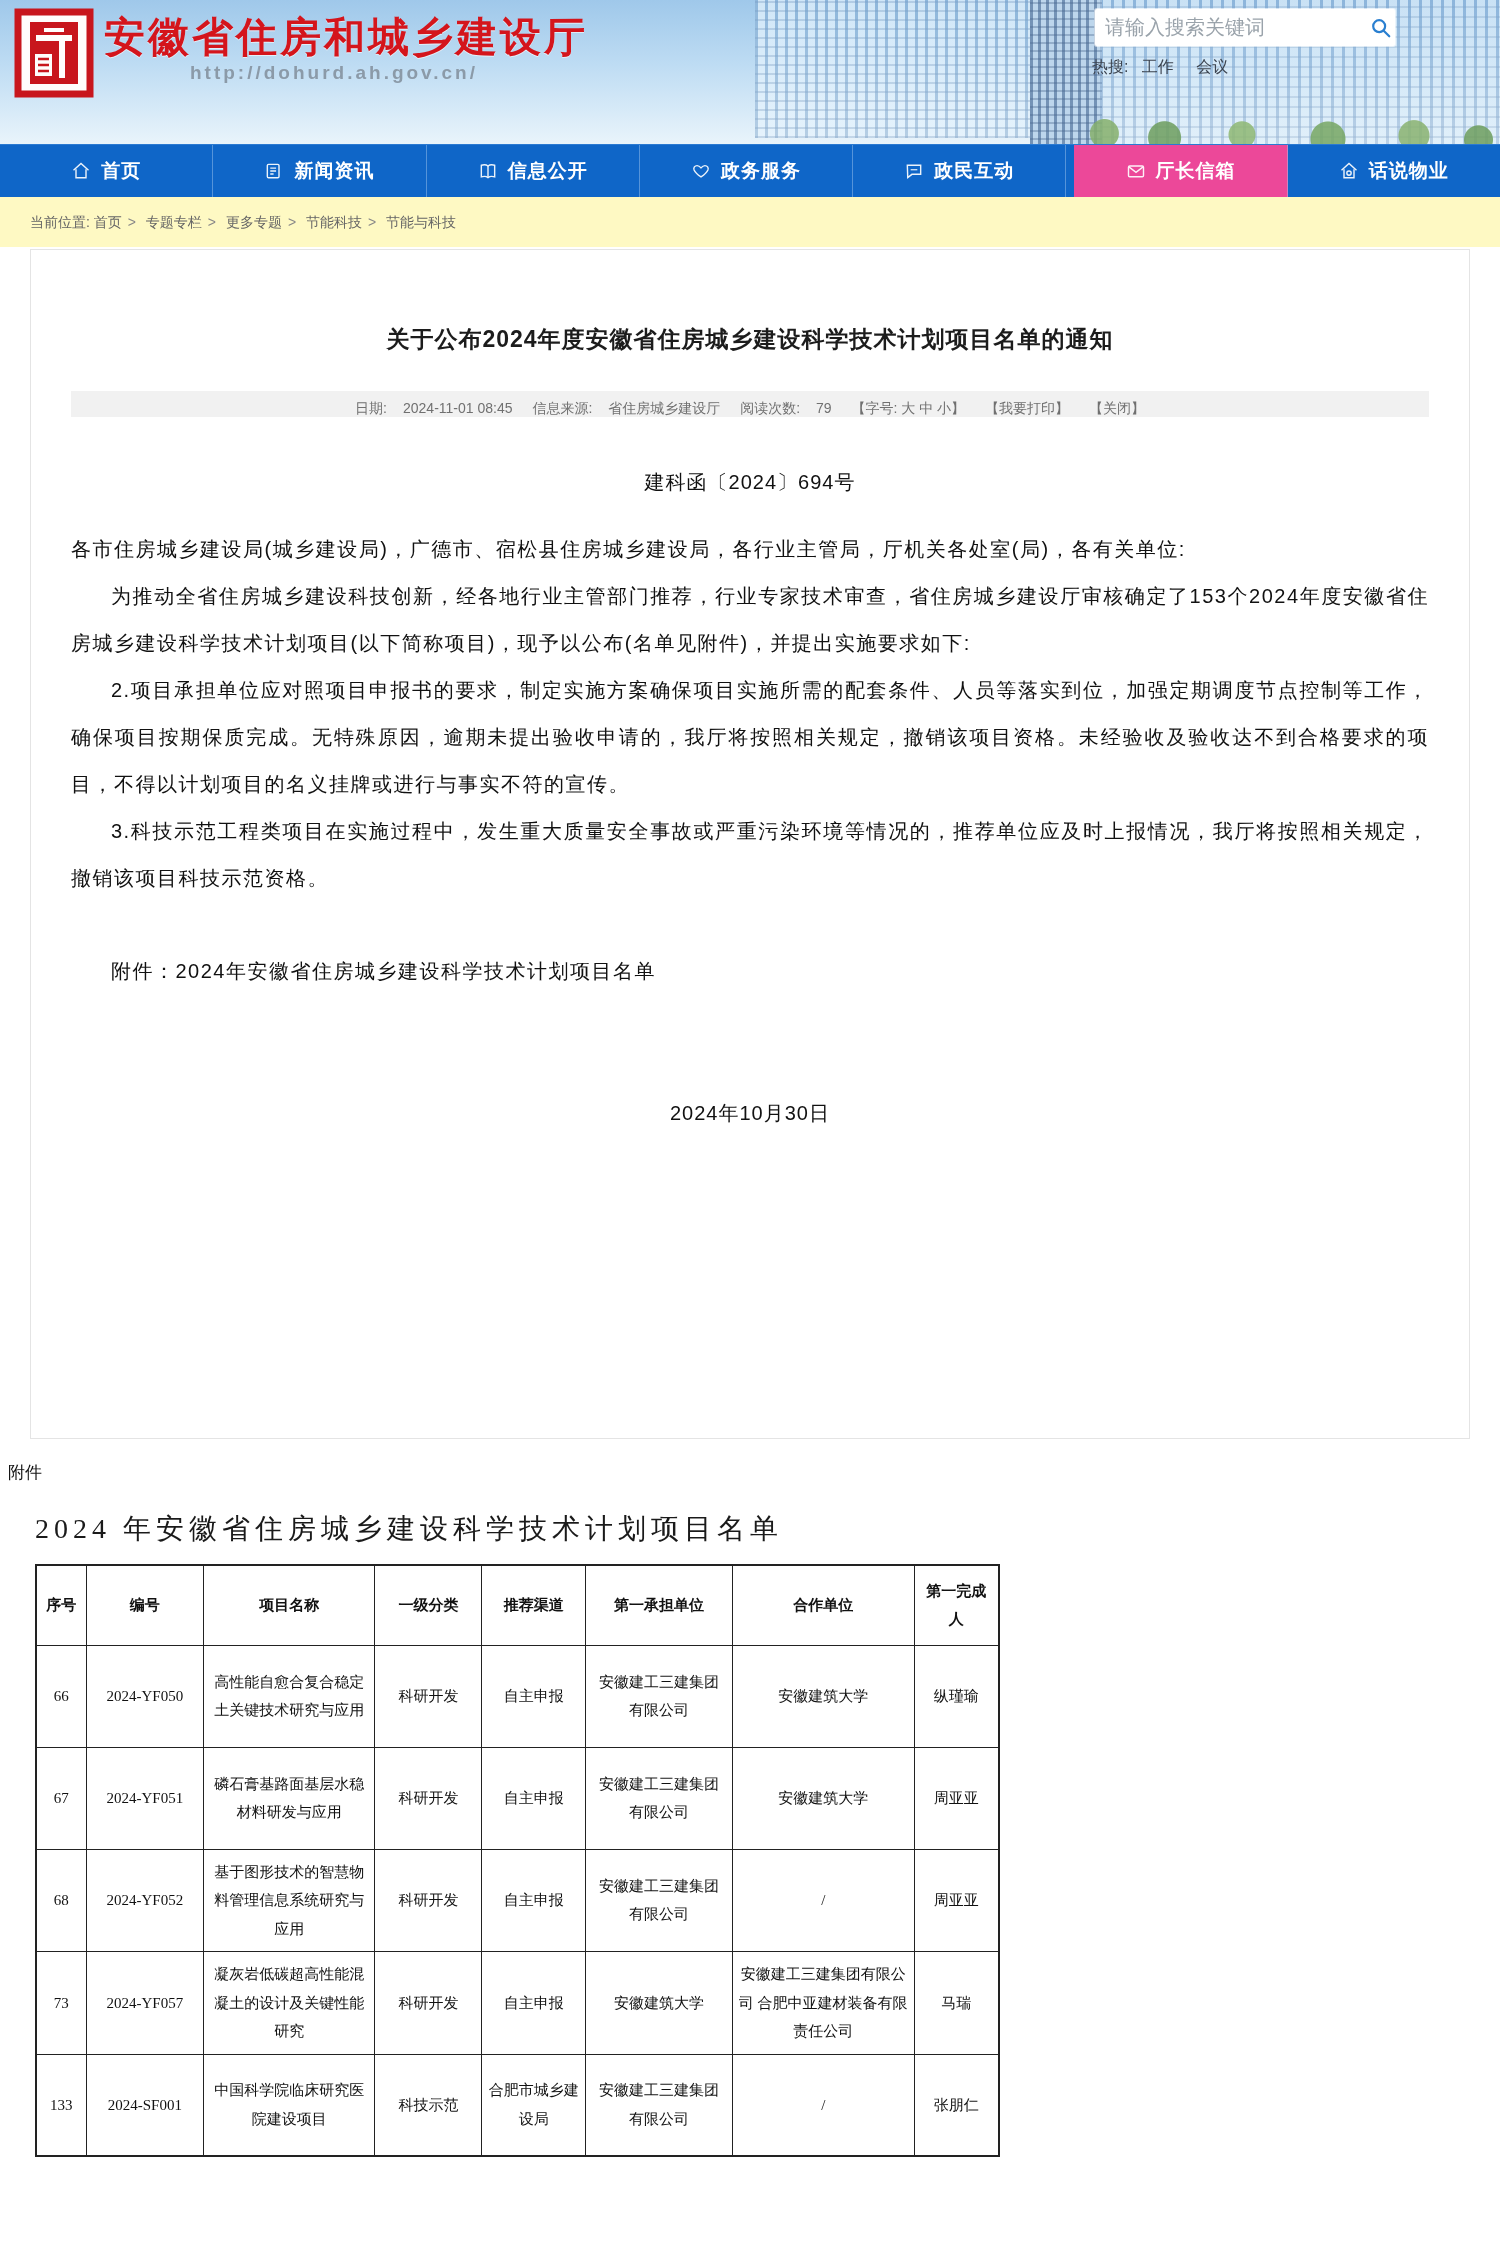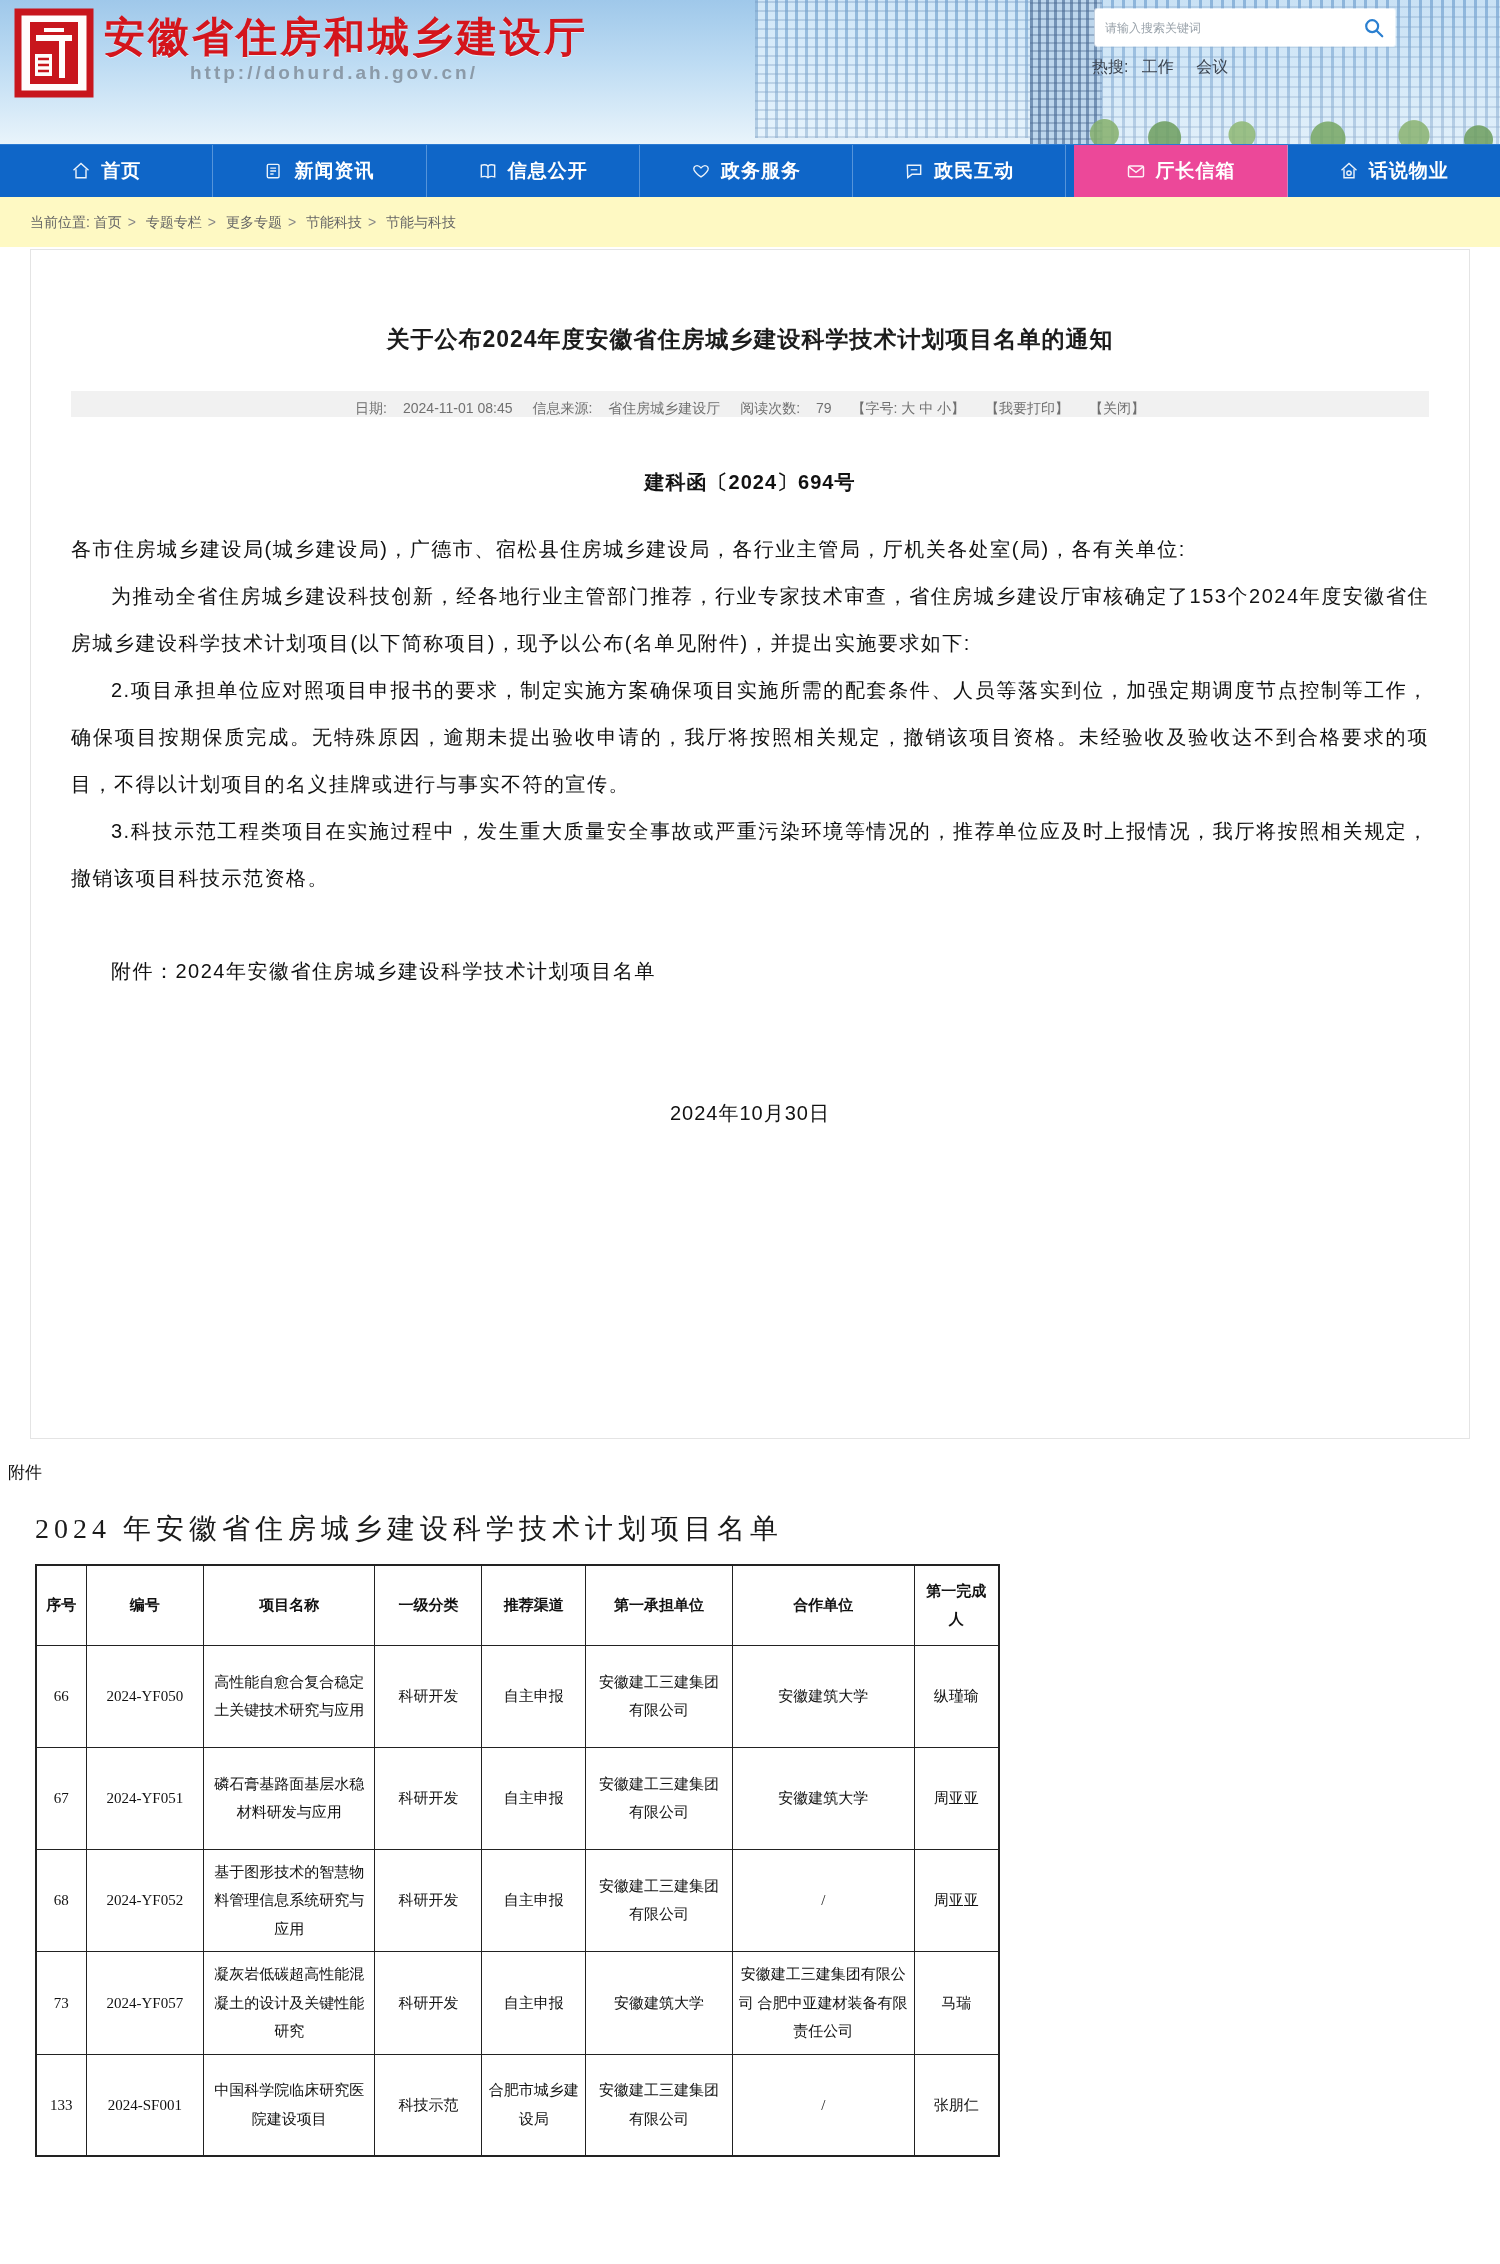--- a/index.html
+++ b/index.html
@@ -53,21 +53,21 @@
   .site-url {
     position:absolute; left:190px; top:62px;
     font-size:19px; color:#8b9aa8; letter-spacing:3px; font-weight:bold;
   }
   .search-box {
     position:absolute; right:105px; top:9px; width:300px; height:37px;
     background:#fff; border-radius:2px; display:flex; align-items:center;
     padding:0 10px; box-shadow:0 0 0 1px rgba(255,255,255,.6);
   }
   .search-box input {
-    flex:1; border:none; outline:none; font-size:12px; color:#333;
+    flex:1; border:none; outline:none; font-size:20px; color:#333;
     font-family:"Liberation Sans", sans-serif; background:transparent;
   }
   .search-box input::placeholder { color:#9aa3ab; }
   .search-btn { background:none; border:none; cursor:pointer; display:flex; }
   .hot-search {
     position:absolute; left:1092px; top:57px; font-size:16px; color:#3c4450;
   }
   .hot-search a { color:#3c4450; text-decoration:none; margin-right:18px; }
 
   
@@ -100,21 +100,21 @@
     text-align:center; font-size:23px; font-weight:bold; color:#1c1c1c;
     padding-top:74px; letter-spacing:1px;
   }
   .meta-bar {
     margin-top:36px; background:#f1f1f1; height:26px; line-height:34px;
     text-align:center; font-size:14px; color:#707070;
   }
   .meta-bar span { margin:0 8px; }
   .meta-bar .ctl { cursor:pointer; }
   .doc-number {
-    text-align:center; font-weight:bold; font-size:20px; color:#111;
+    text-align:center; font-weight:normal; font-size:20px; color:#111;
     margin-top:52px; letter-spacing:1px;
   }
   .article-body {
     margin-top:30px; font-size:20px; color:#111; line-height:2.35;
     text-align:justify; letter-spacing:1.5px;
   }
   .article-body p.indent { text-indent:2em; }
   .date-line {
     text-align:center; font-size:20px; color:#111; margin-top:105px; letter-spacing:1px;
   }

